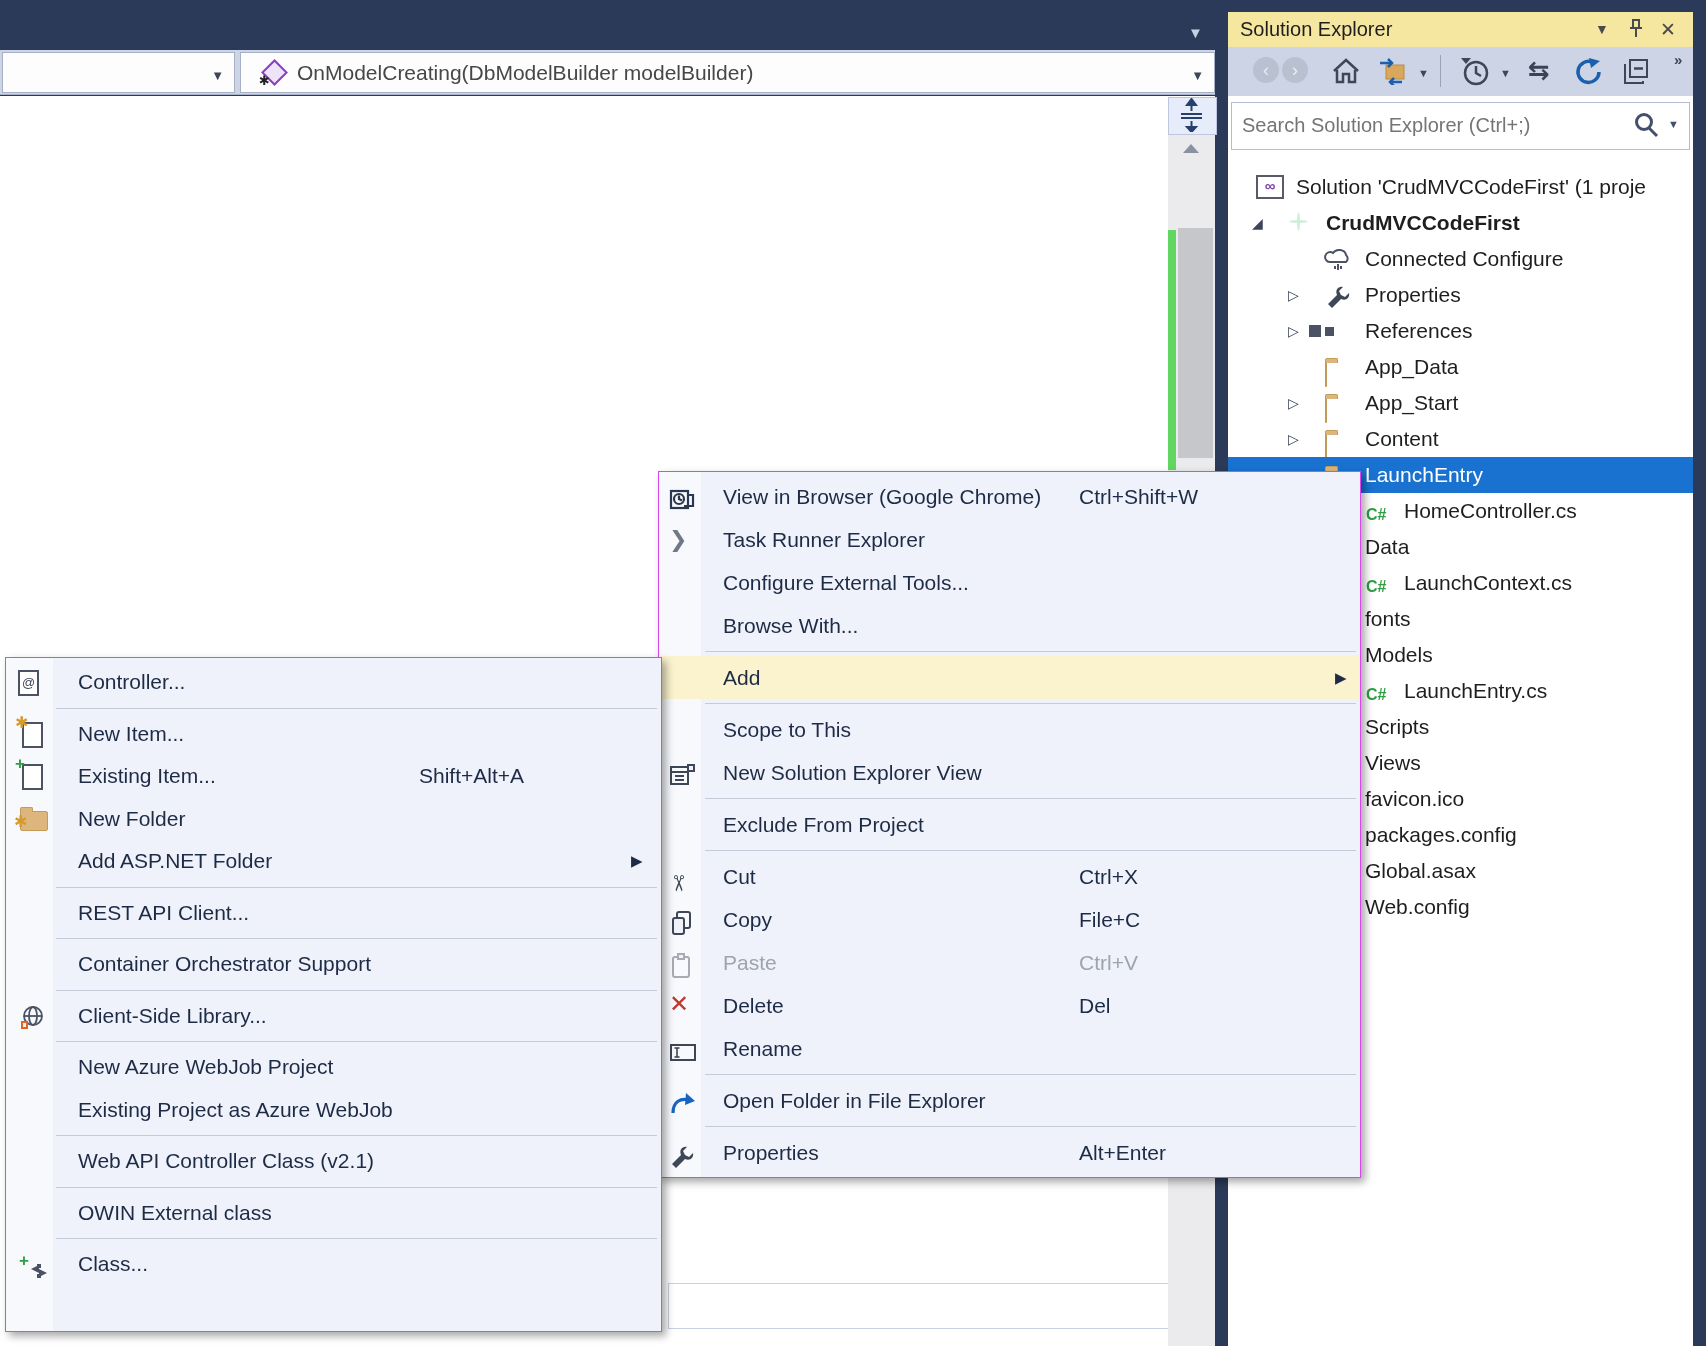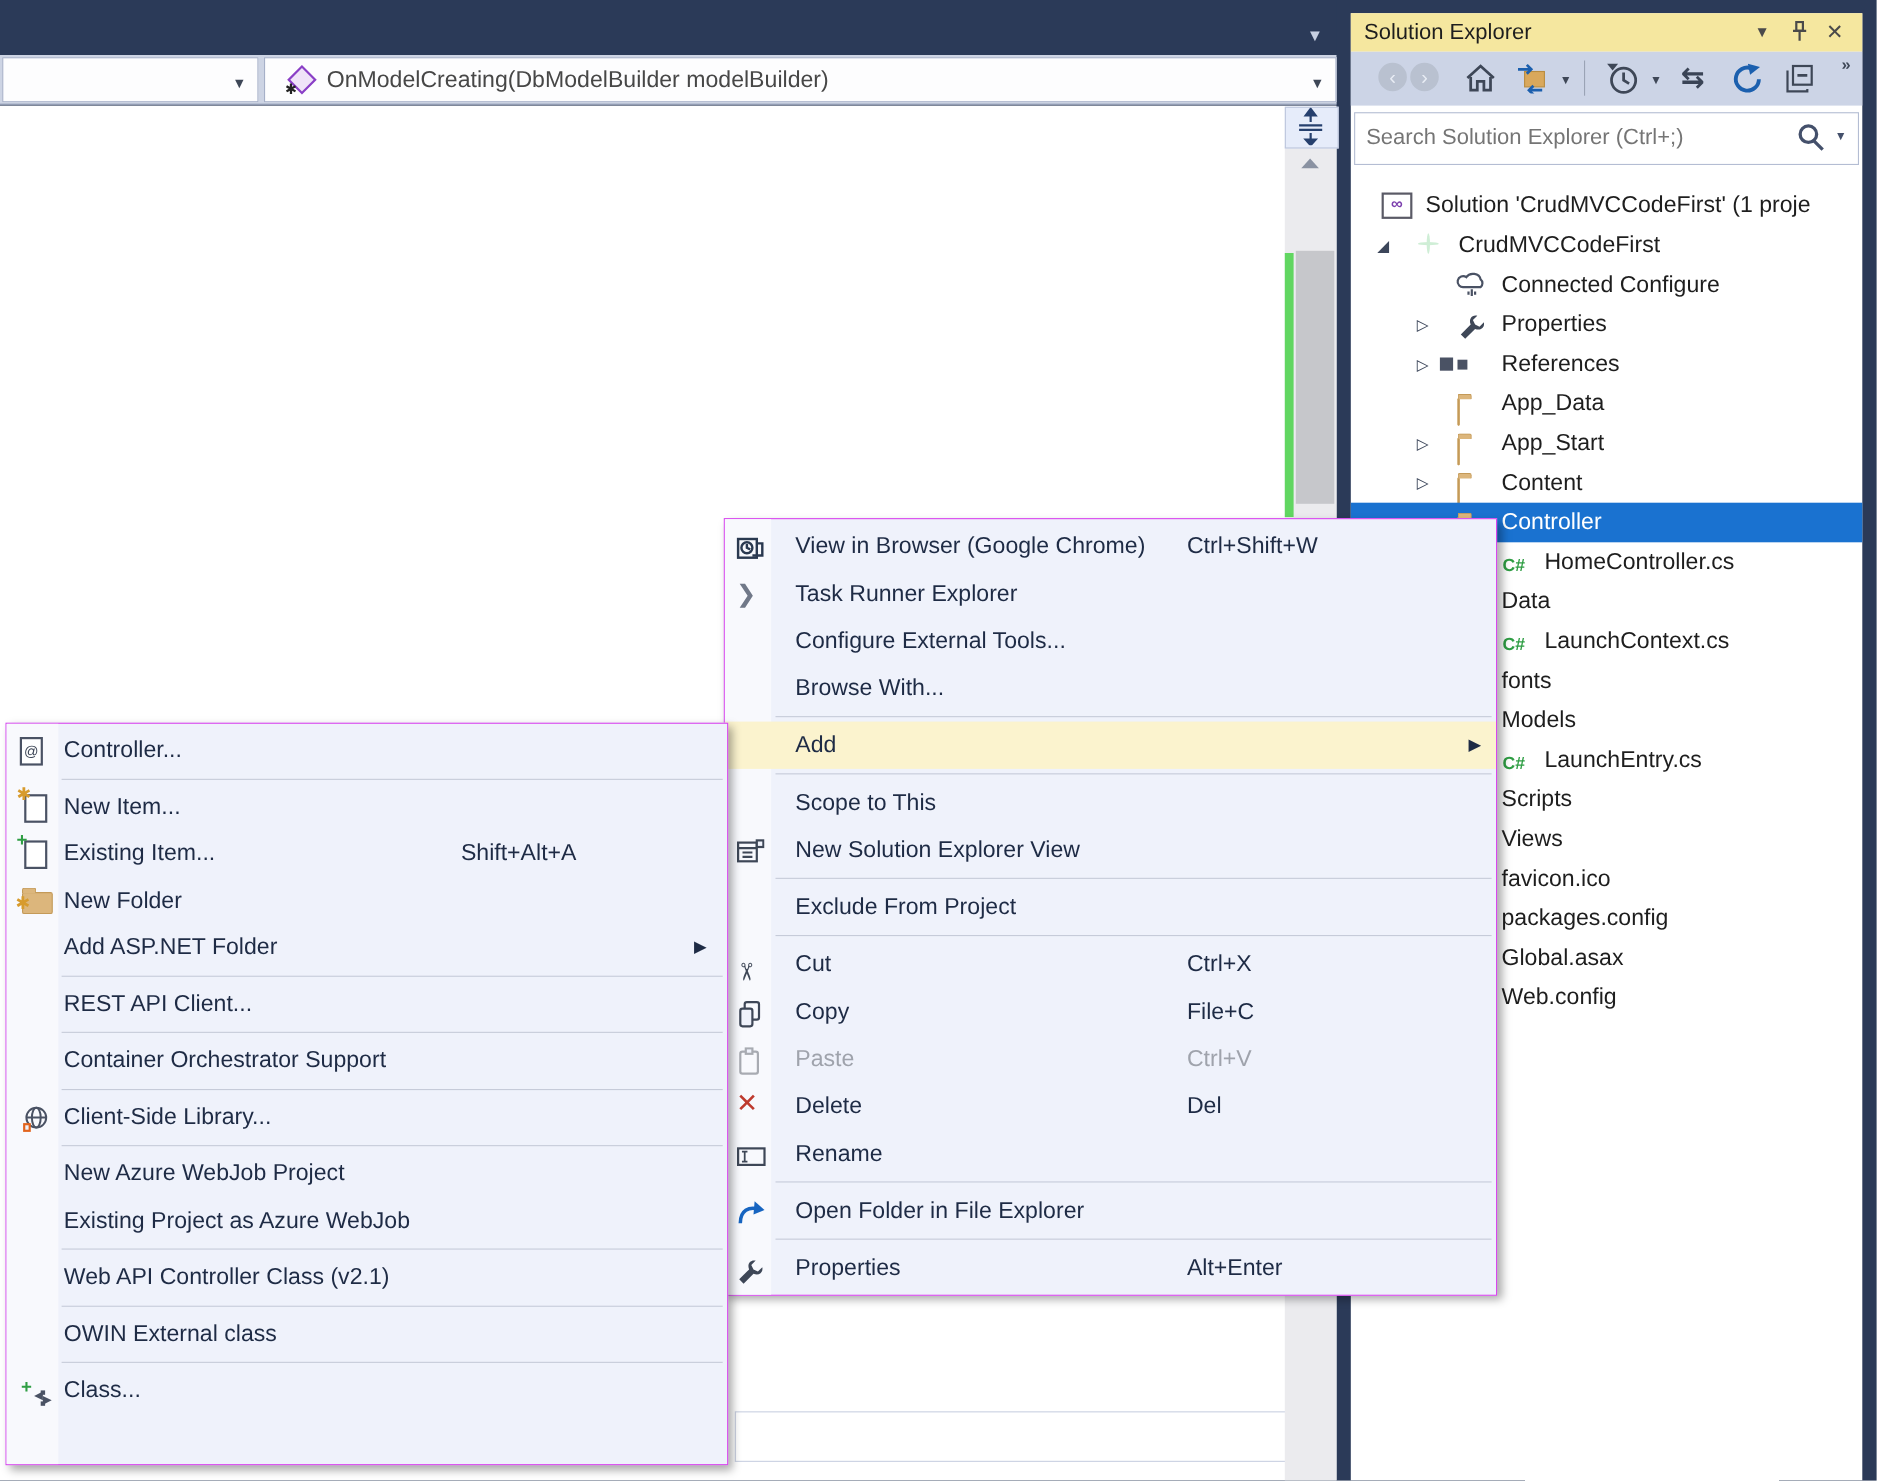--- a/index.html
+++ b/index.html
@@ -43,21 +43,21 @@
   .tbsep{position:absolute;top:8px;width:1px;height:32px;background:#9AA3B5}
   .tbcaret{position:absolute;top:20px;color:#3E4757;font-size:11px}
   #se-search{position:absolute;left:3px;top:90px;width:457px;height:46px;background:#FFFFFF;border:1px solid #B4BDD3}
   #se-search .ph{position:absolute;left:10px;top:0;line-height:44px;color:#757575;font-size:20px}
   #tree{position:absolute;left:0;top:157px;width:100%}
   .trow{position:relative;height:36px;line-height:36px;font-size:21px;color:#1E1E1E;white-space:nowrap}
   .trow.sel{background:#1A72D0;color:#FFFFFF}
   .tarrow{position:absolute;top:0;font-size:14px;color:#3C465A}
   .trow.sel .tarrow{color:#FFFFFF}
   .tlabel{position:absolute;top:0}
-  .bold{font-weight:normal}
+  .bold{font-weight:bold}
   .ticon{position:absolute;top:8px}
   .i-folder{width:26px;height:18px;background:#DCB67C;border:1px solid #C49A58;border-radius:2px;position:relative}
   .i-folder::before{content:"";position:absolute;top:-5px;left:-1px;width:11px;height:4px;background:#DCB67C;
                     border:1px solid #C49A58;border-bottom:none;border-radius:2px 2px 0 0}
   .i-cs{font-size:16px;font-weight:bold;color:#2F9E44;top:4px!important}
   .i-sol{width:24px;height:20px;border:2px solid #5A5A66;background:#FFF;color:#7C3FAE;font-weight:bold;
          font-size:15px;line-height:18px;text-align:center;top:6px!important}
   .i-globe{width:22px;height:22px;border-radius:50%;background:#2F9E44;position:relative;top:6px!important}
   .i-globe::before{content:"";position:absolute;left:9px;top:1px;width:3px;height:19px;background:#CFEEd6;border-radius:50%}
   .i-globe::after{content:"";position:absolute;left:1px;top:9px;width:19px;height:3px;background:#CFEEd6;border-radius:50%}
@@ -80,21 +80,21 @@
 
   #ctxmenu{left:658px;top:471px;width:701px;height:699px}
   #ctxmenu .mrow{height:43px;line-height:43px}
   #ctxmenu .lbl{left:64px}
   #ctxmenu .sc{left:420px}
   #ctxmenu .micon{left:10px;top:9px}
   #ctxmenu .subarrow{left:676px}
 
   #addmenu{left:5px;top:657px;width:655px;height:667px}
   #addmenu .mrow{height:42.5px;line-height:42.5px}
-  #addmenu .lbl{left:52px}
+  #addmenu .lbl{left:72px}
   #addmenu .sc{left:413px}
   #addmenu .micon{left:12px;top:9px}
   #addmenu .subarrow{left:625px}
   #addmenu .msep{margin-left:50px}
 
   .docicon{width:17px;height:22px;border:2px solid #4A5264;background:#FFF;position:relative;
            font-size:13px;line-height:22px;text-align:center;color:#3E4757}
   .badge{position:absolute;font-weight:bold}
   .scissors{font-size:22px;color:#3E4757;transform:rotate(90deg);display:inline-block}
   .redx{font-size:24px;font-weight:bold;color:#BE3A2E;line-height:24px}
@@ -267,21 +267,21 @@
       <span class="tlabel" style="left:137px">App_Start</span>
     </div>
     <div class="trow">
       <span class="tarrow" style="left:60px">▷</span>
       <span class="ticon i-folder" style="left:97px"></span>
       <span class="tlabel" style="left:137px">Content</span>
     </div>
     <div class="trow sel">
       <span class="tarrow" style="left:60px">◢</span>
       <span class="ticon i-folder" style="left:97px"></span>
-      <span class="tlabel" style="left:137px">Controller</span>
+      <span class="tlabel" style="left:137px">LaunchEntry</span>
     </div>
     <div class="trow">
       <span class="ticon i-cs" style="left:138px">C#</span>
       <span class="tlabel" style="left:176px">HomeController.cs</span>
     </div>
     <div class="trow">
       <span class="tlabel" style="left:137px">Data</span>
     </div>
     <div class="trow">
       <span class="ticon i-cs" style="left:138px">C#</span>

